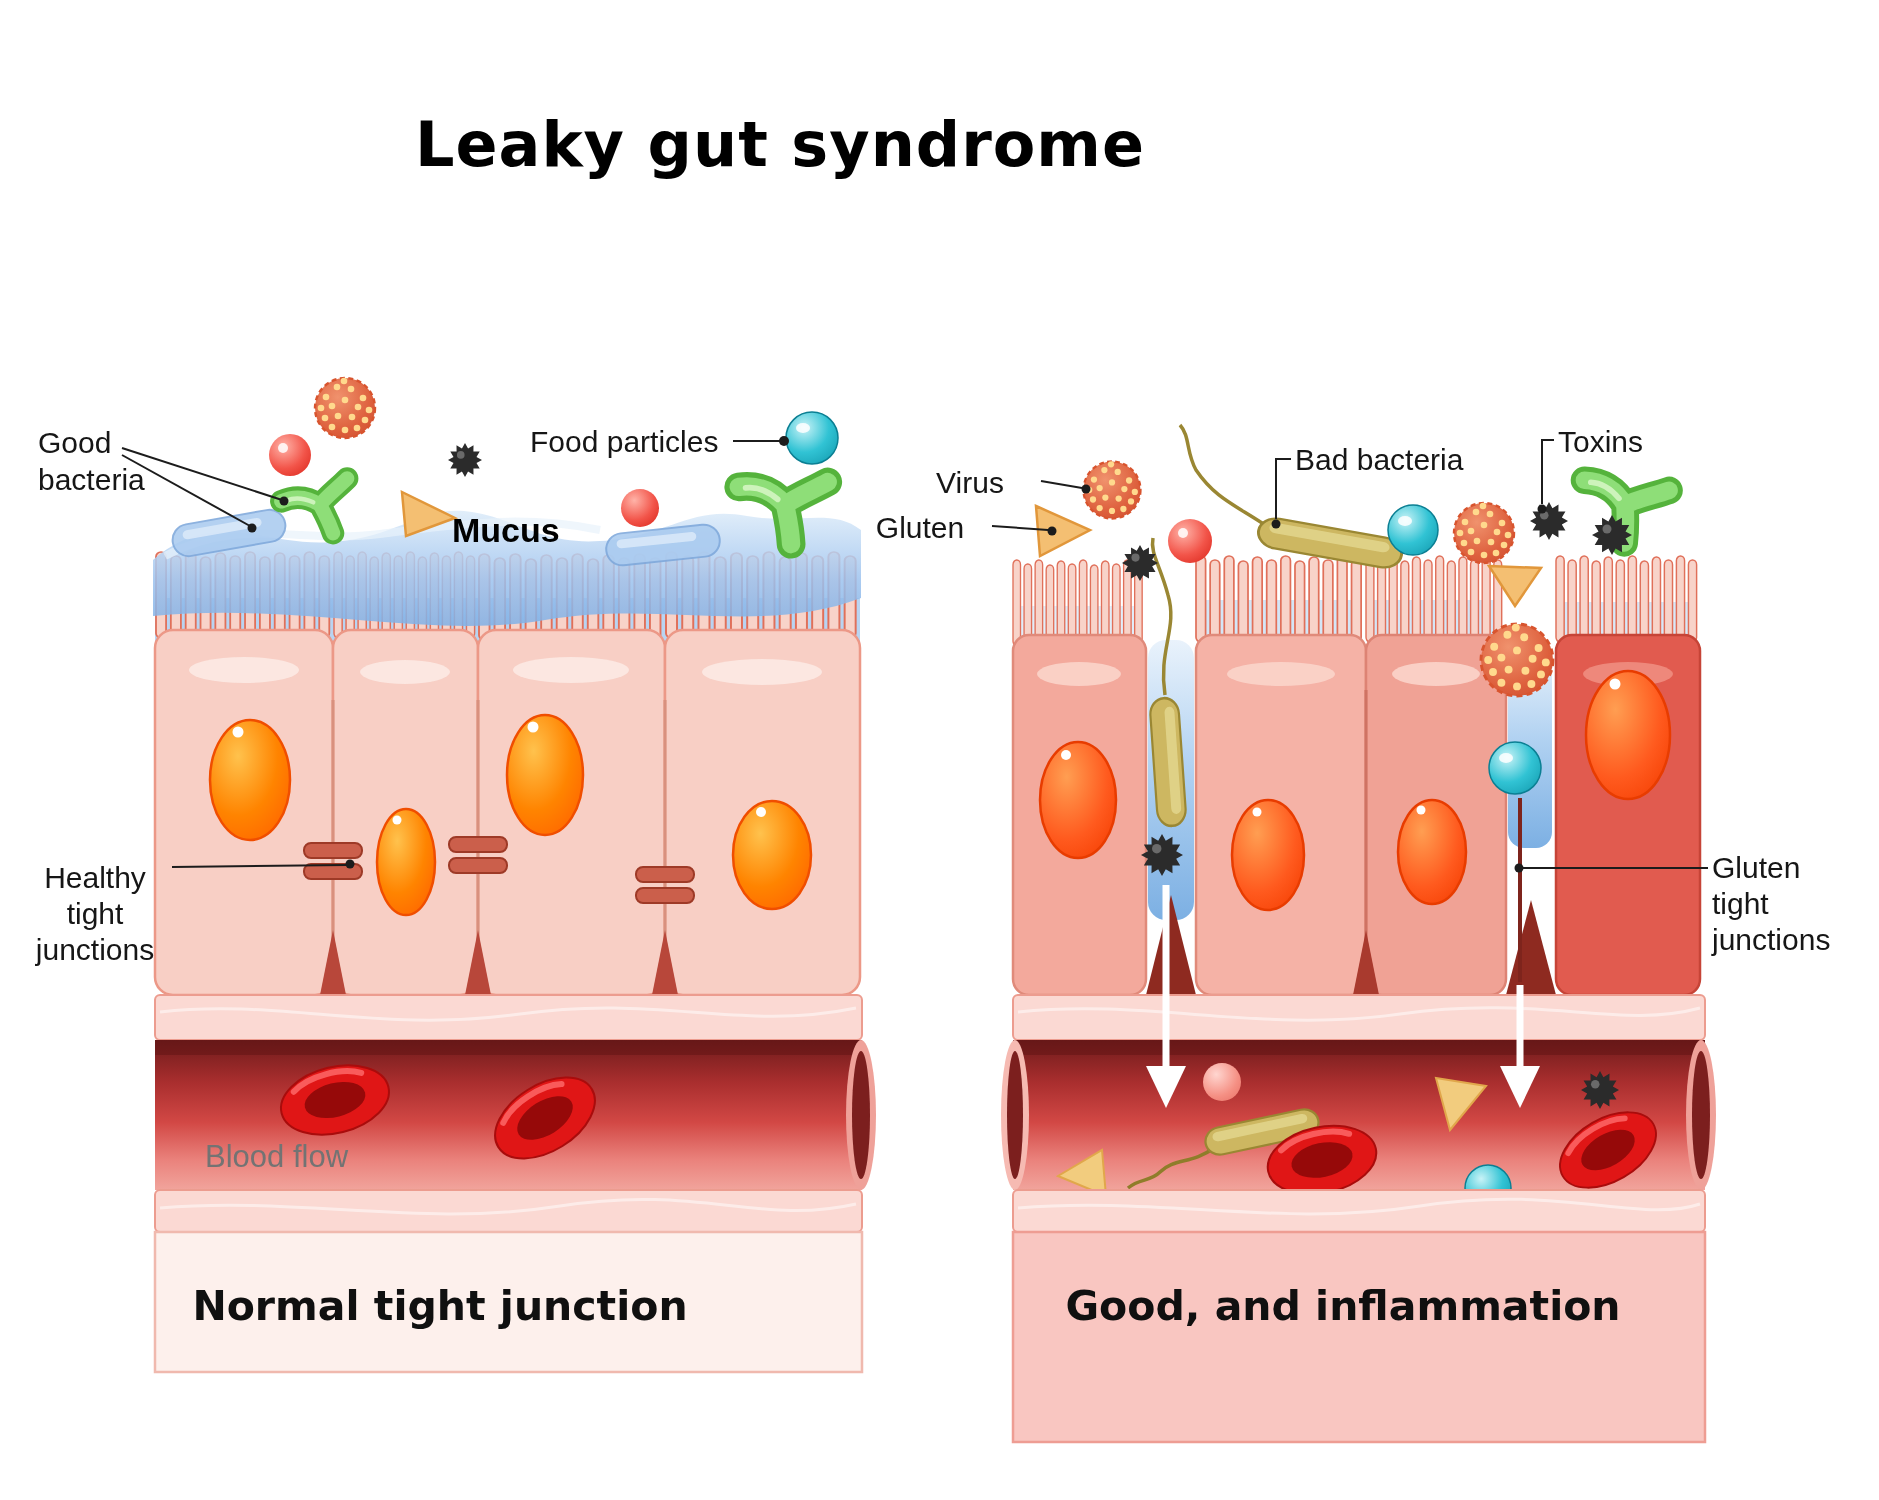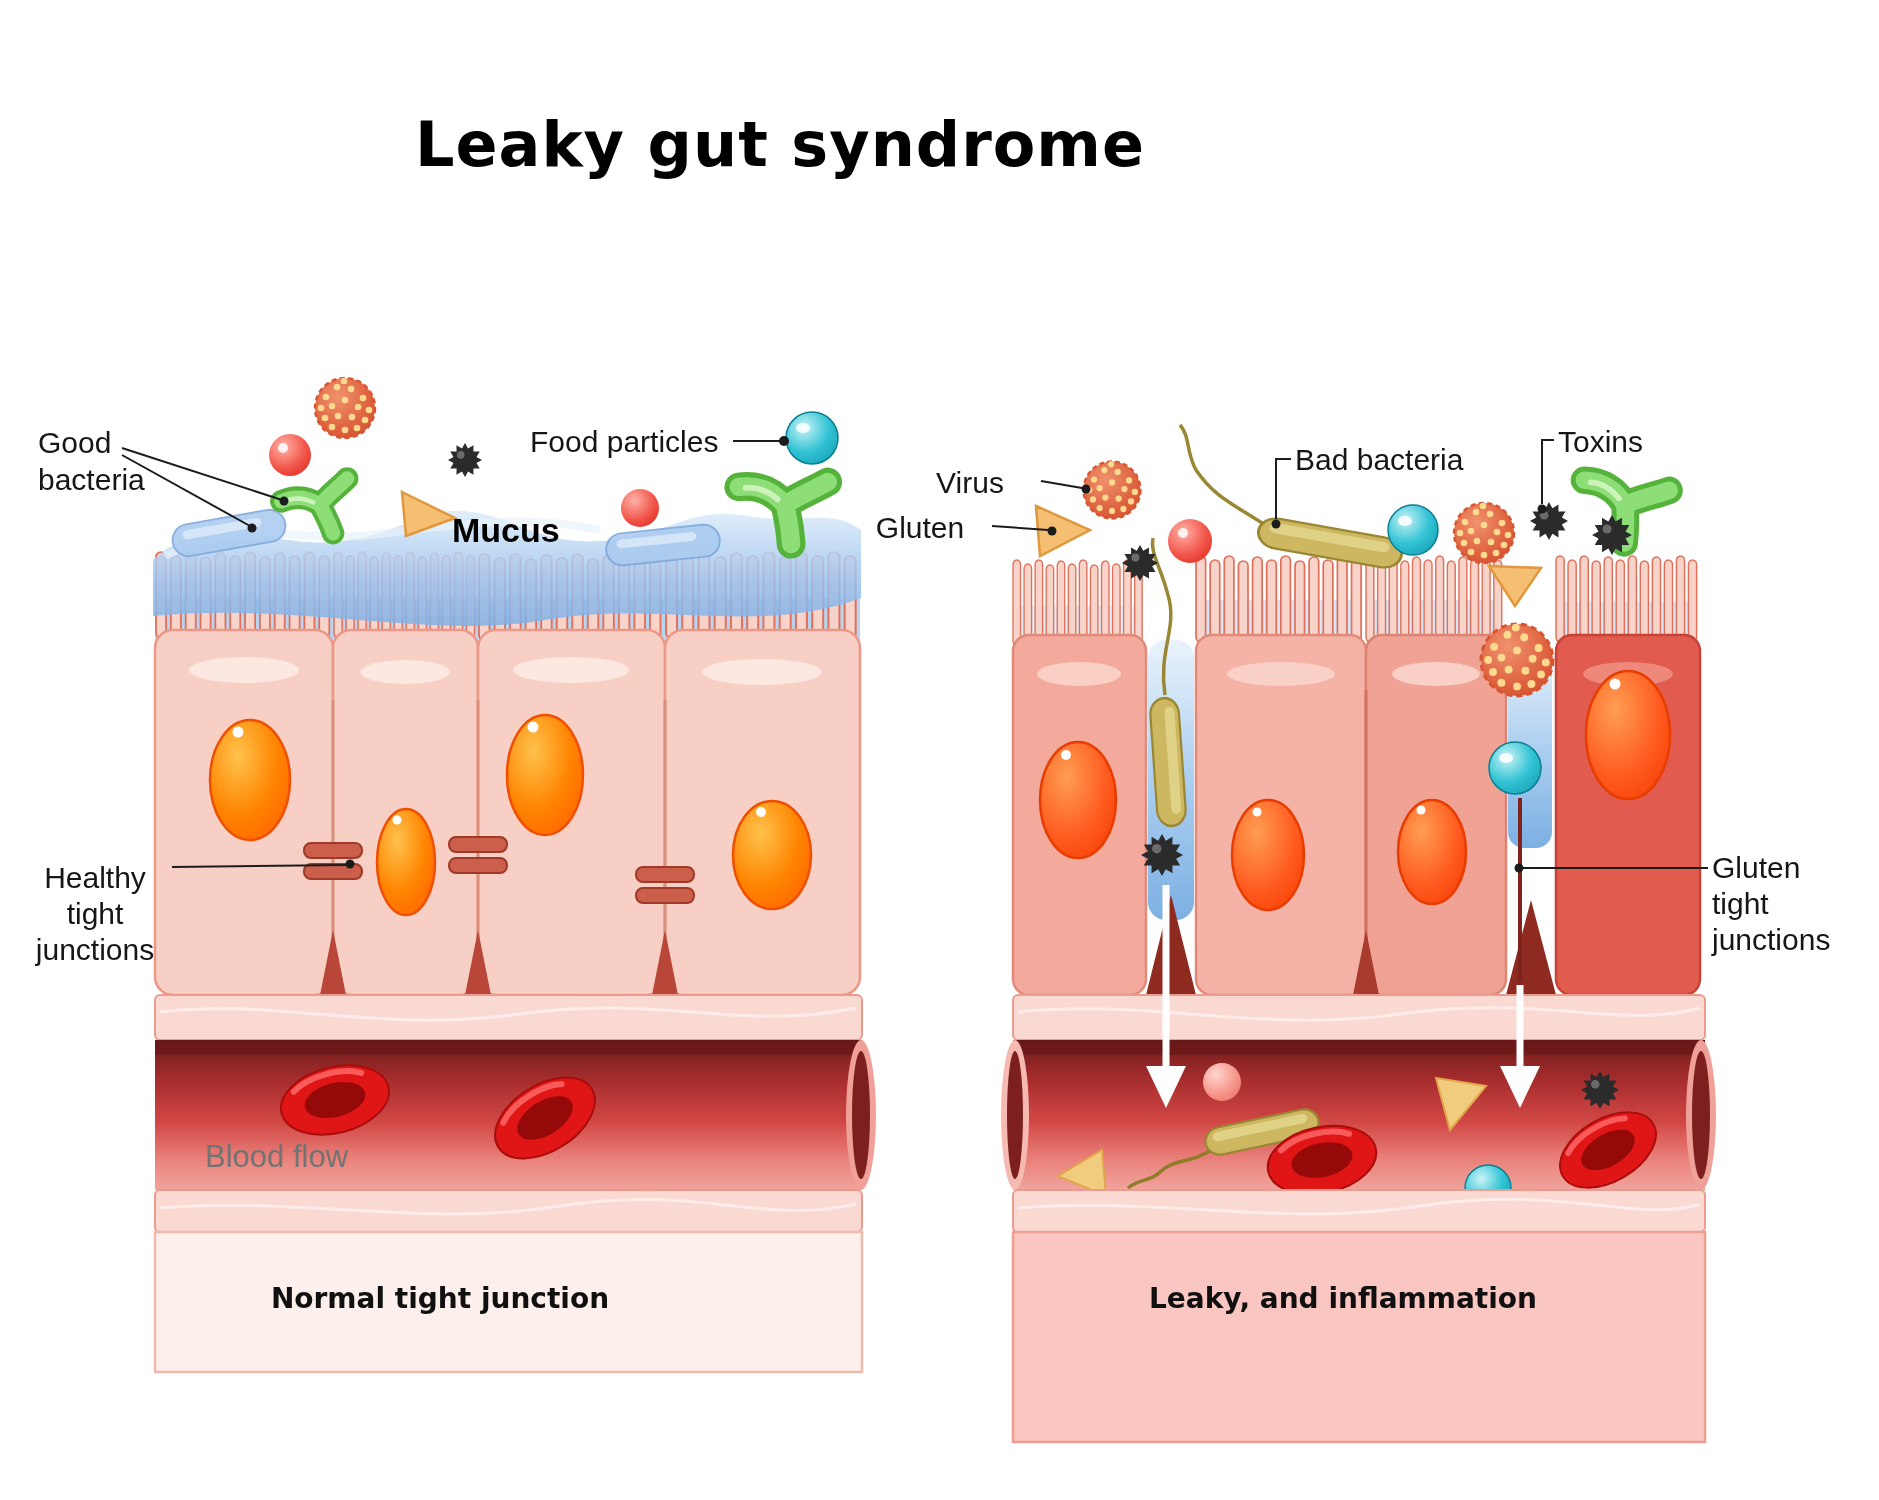--- a/index.html
+++ b/index.html
@@ -4,21 +4,21 @@
 <style>
   html,body{margin:0;padding:0;background:#fff;}
   #stage{position:relative;width:1879px;height:1500px;background:#ffffff;overflow:hidden;
          font-family:"Liberation Sans",sans-serif;}
   #art{position:absolute;left:0;top:0;}
   .lab{position:absolute;font-size:30px;line-height:37px;color:#161616;white-space:nowrap;}
   .lab .ln{display:block;}
   .right-align{text-align:center;}
   #page-title{position:absolute;left:380px;top:108px;width:800px;text-align:center;
     font-family:"DejaVu Sans",sans-serif;font-weight:600;font-size:62px;color:#000000;letter-spacing:1px;}
-  .cap{position:absolute;font-family:"DejaVu Sans",sans-serif;font-weight:600;font-size:28px;color:#101010;text-align:center;}
+  .cap{position:absolute;font-family:"DejaVu Sans",sans-serif;font-weight:600;font-size:41px;color:#101010;text-align:center;}
   #cap-left{left:105px;top:1282px;width:670px;}
   #cap-right{left:1008px;top:1282px;width:670px;}
   #lbl-mucus{left:452px;top:512px;color:#000000;font-size:34px;font-weight:bold;}
   #lbl-bloodflow{left:205px;top:1138px;color:#737373;font-size:31px;}
 </style>
 </head>
 <body>
 
 <div id="stage">
 
@@ -368,15 +368,15 @@
 <div class="lab" style="left:1295px;top:441px;">Bad bacteria</div>
 
 <div class="lab" style="left:1558px;top:423px;">Toxins</div>
 
 <div class="lab" style="left:1712px;top:850px;line-height:36px;">
   <span class="ln">Gluten</span>
   <span class="ln">tight</span>
   <span class="ln">junctions</span>
 </div>
 
-<div class="cap" id="cap-right">Leaky, and inflammation</div>
+<div class="cap" id="cap-right">Good, and inflammation</div>
 
 </div>
 
 </body></html>

